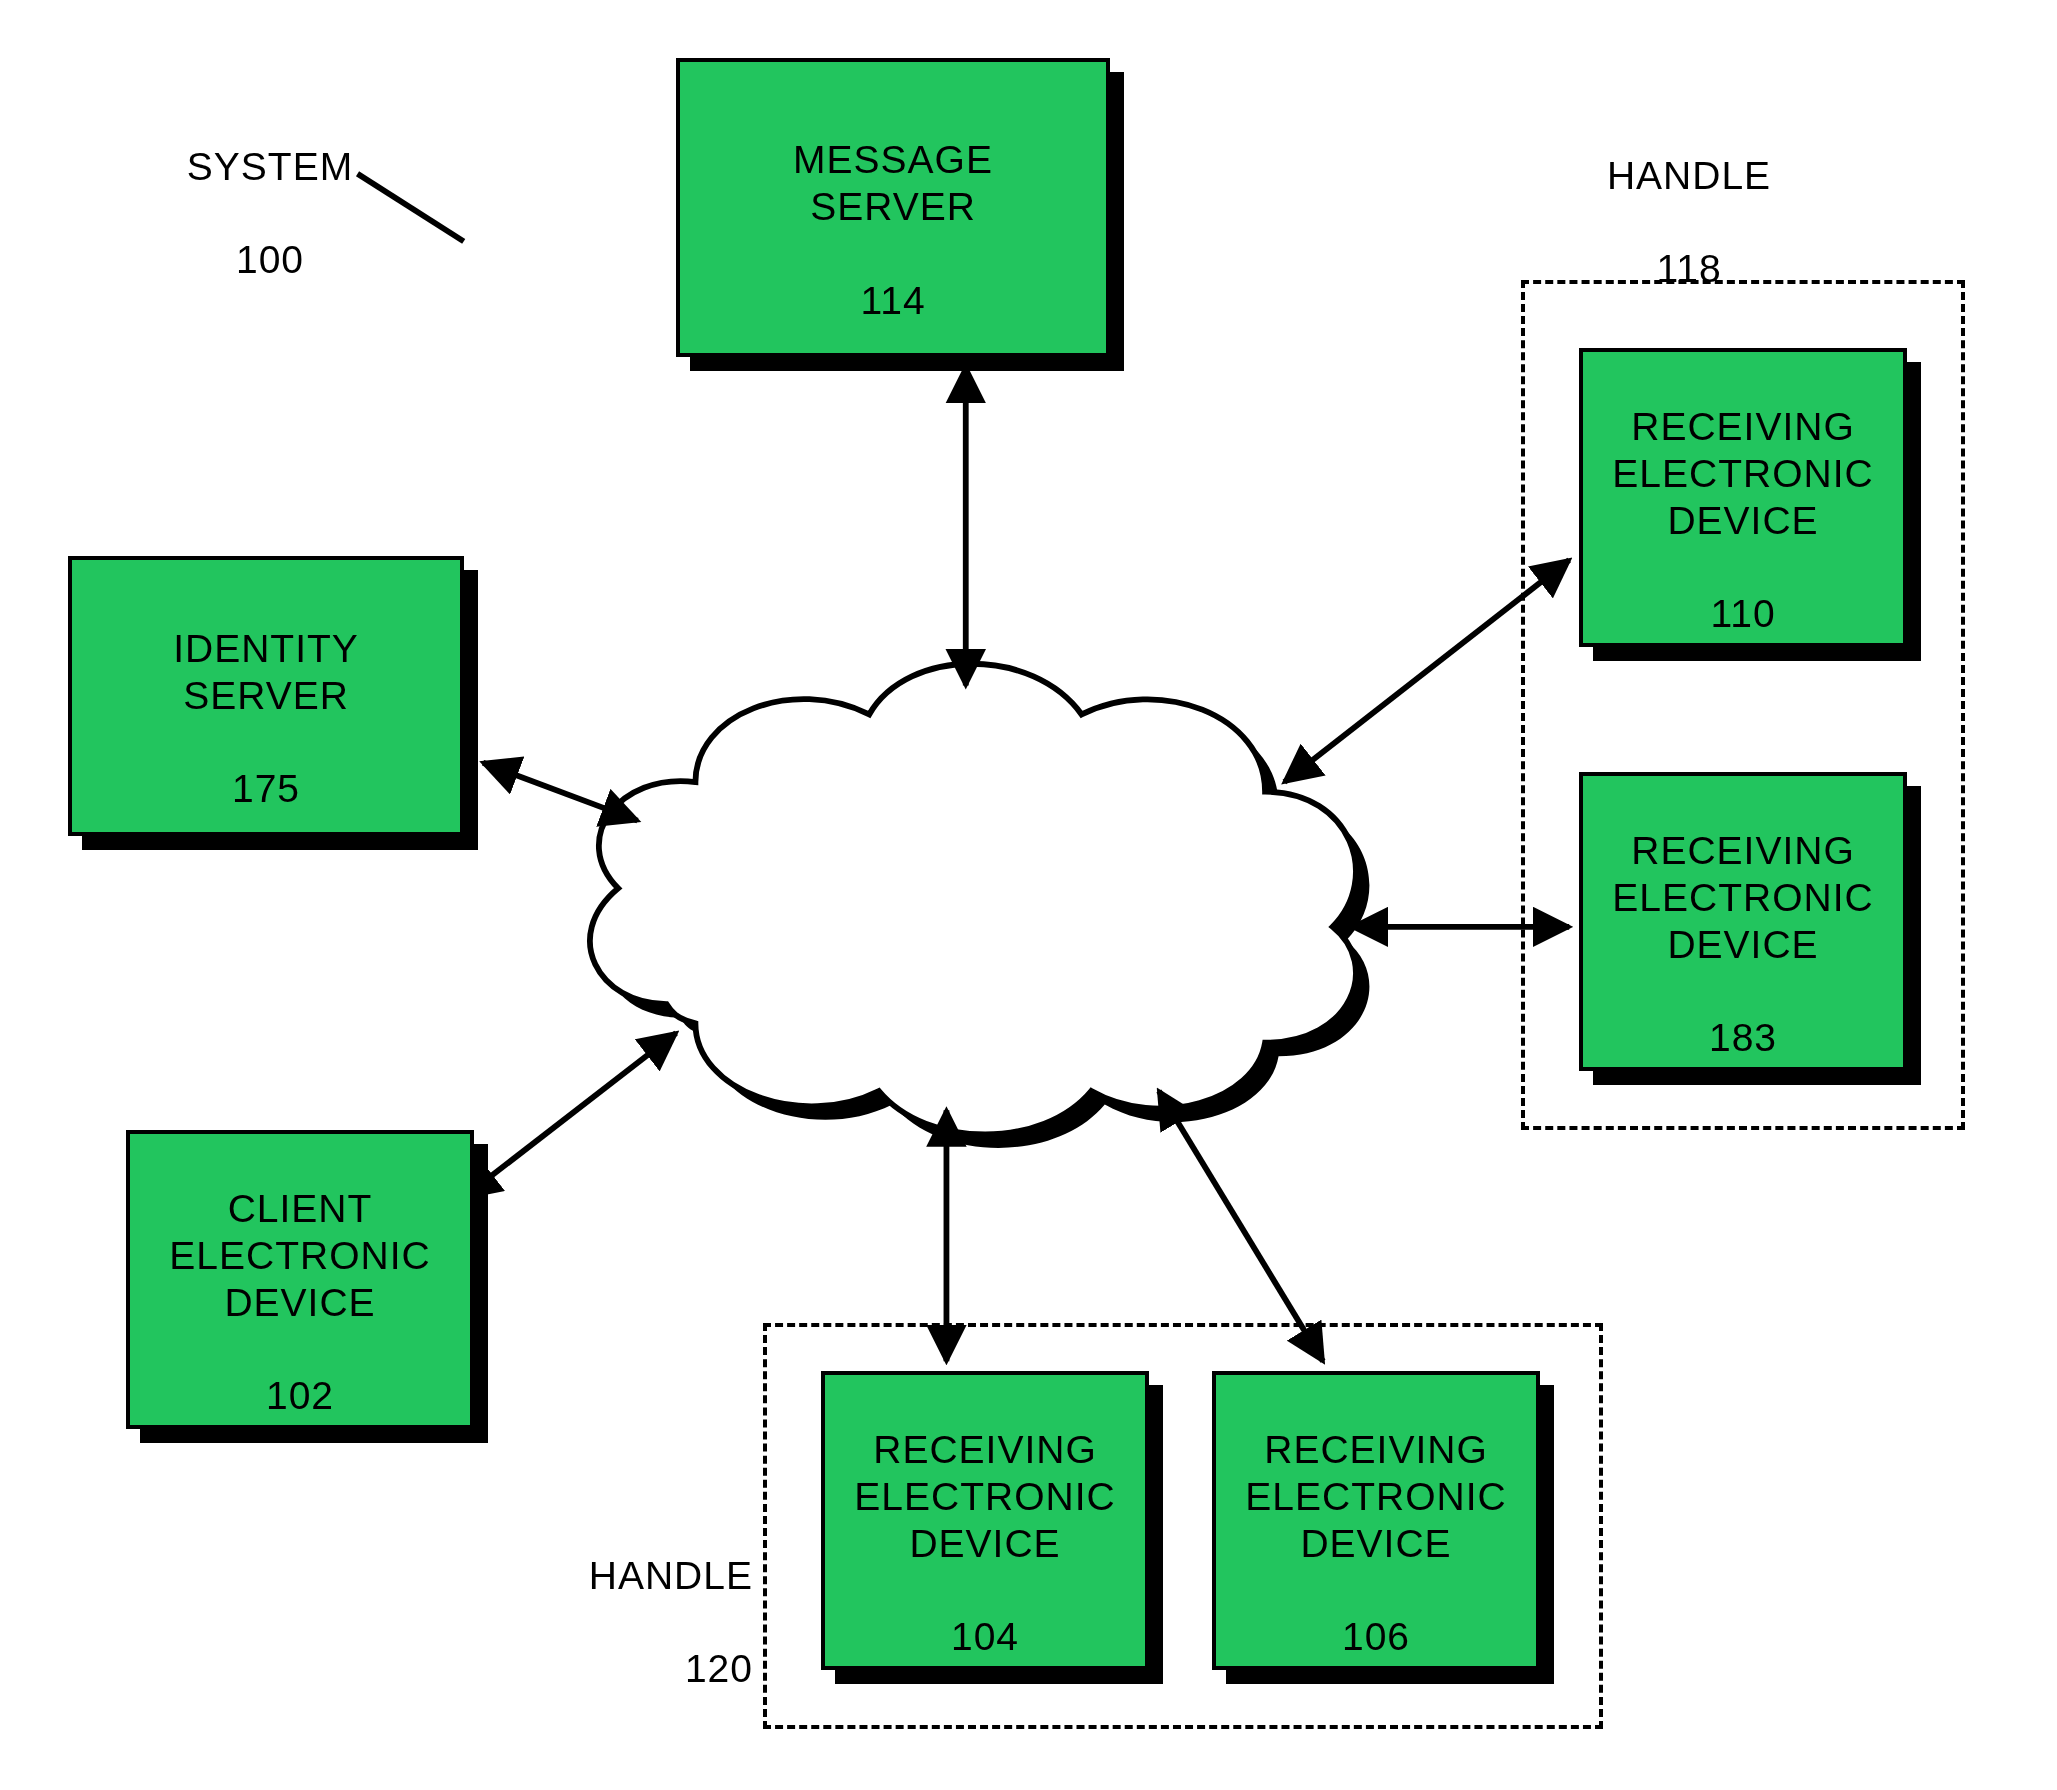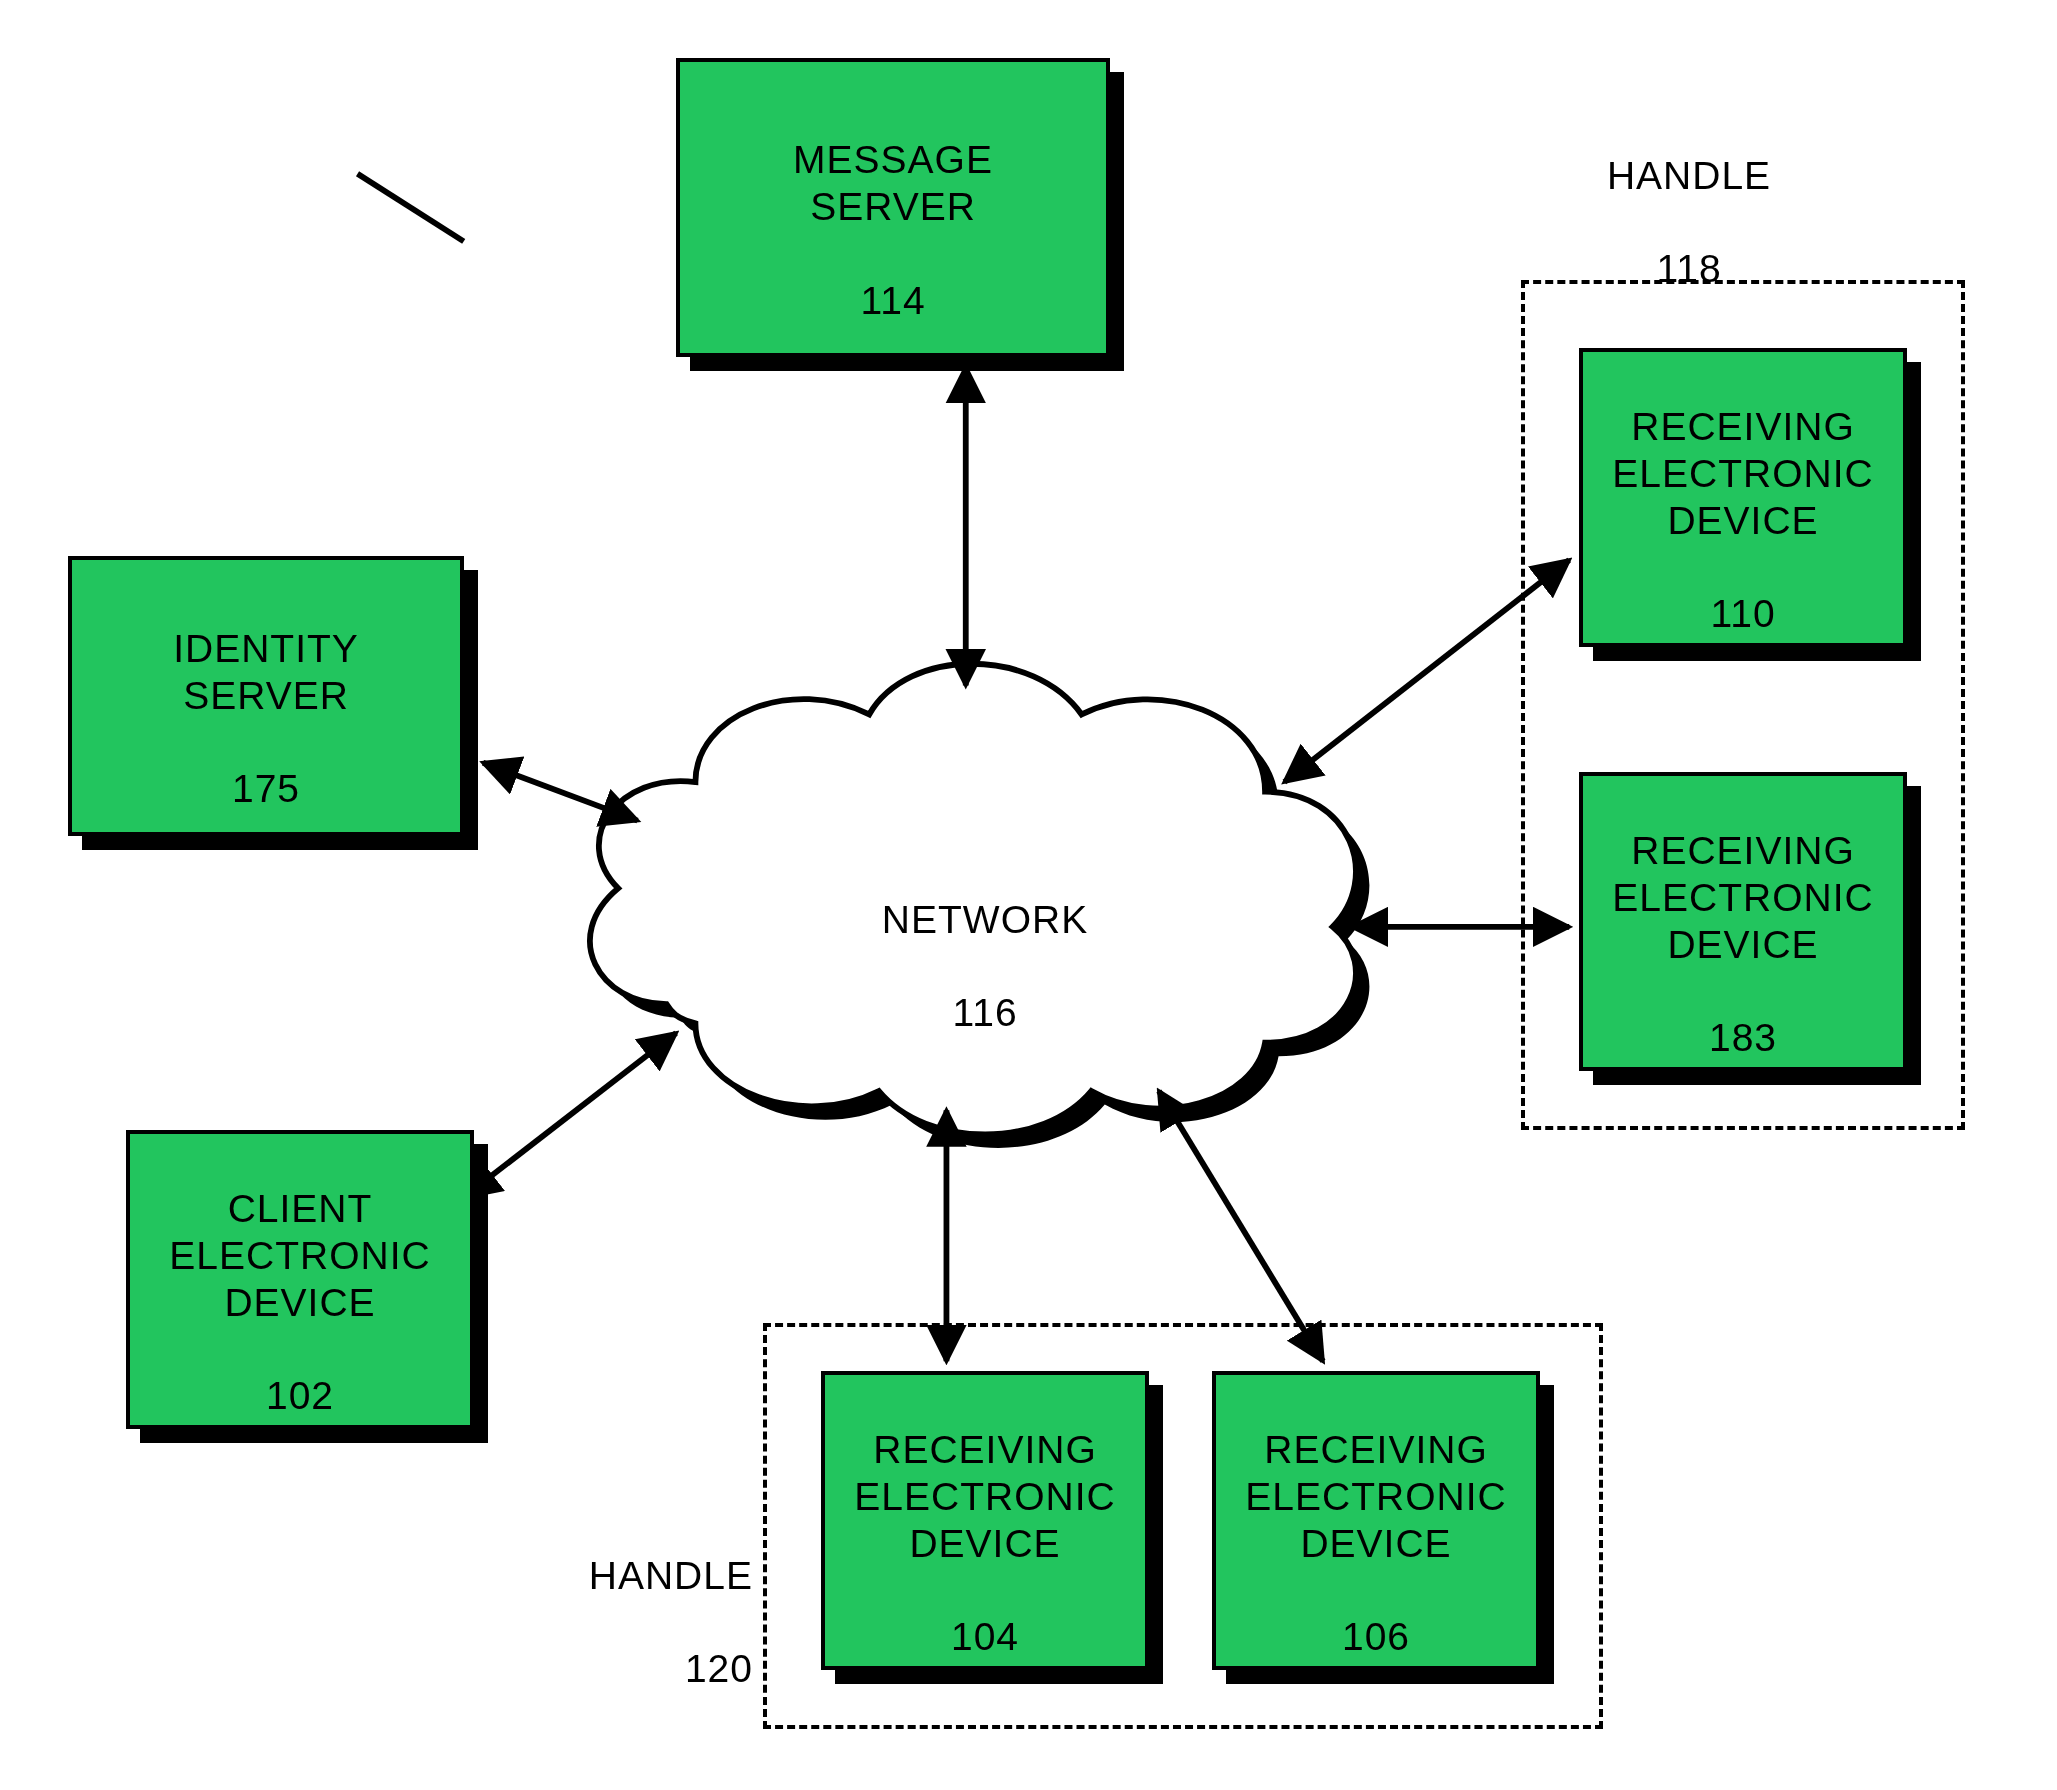--- a/index.html
+++ b/index.html
@@ -130,35 +130,35 @@
       <line x1="1200" y1="1130" x2="1370" y2="1410"></line>
 
       <line x1="1400" y1="960" x2="1625" y2="960"></line>
 
       <line x1="1330" y1="810" x2="1625" y2="580"></line>
     </g>
 
     <line x1="370" y1="180" x2="480" y2="250" stroke="#000" stroke-width="6"></line>
   </svg>
 
+  <div class="label" style="left:183px; top:97px; width:174px;">
+    <span>SYSTEM</span><br>
+    <span>100</span>
+  </div>
 
   <div class="label" style="left:1583px; top:106px; width:212px;">
     <span>HANDLE</span><br>
     <span>118</span>
   </div>
 
   <div class="label" style="left:541px; top:1506px; width:212px; text-align:right;">
     <span>HANDLE</span><br>
     <span>120</span>
   </div>
 
-  <div class="cloud-text" style="left:869px; top:850px; width:232px;">
-    <span>NETWORK</span><br>
-    <span>116</span>
-  </div>
 
   <div class="dashed-group" style="left:1521px; top:280px; width:444px; height:850px;"></div>
 
   <div class="dashed-group" style="left:763px; top:1323px; width:840px; height:406px;"></div>
 
   <div class="box-wrap" style="left:676px; top:58px; width:434px; height:299px;">
     <div class="box-shadow-layer" style="left:13.5px; top:13.5px; width:434px; height:299px;"></div>
     <div class="box-face" style="left:0; top:0; width:434px; height:299px;">
       <div class="box-text">
         <span>MESSAGE

